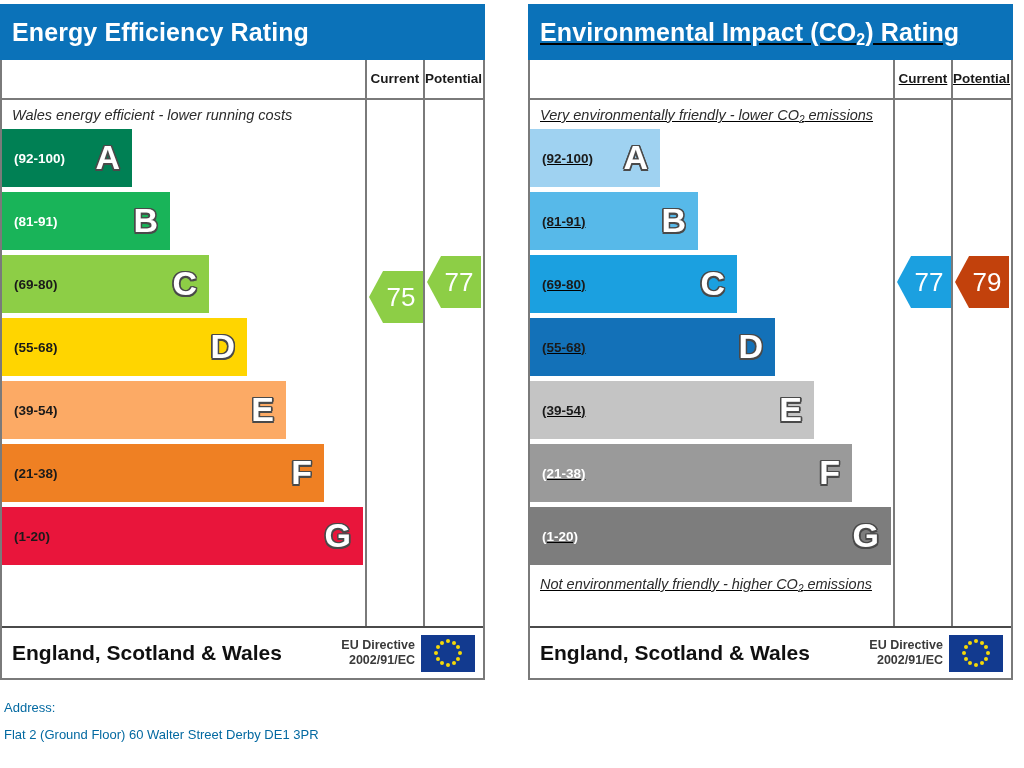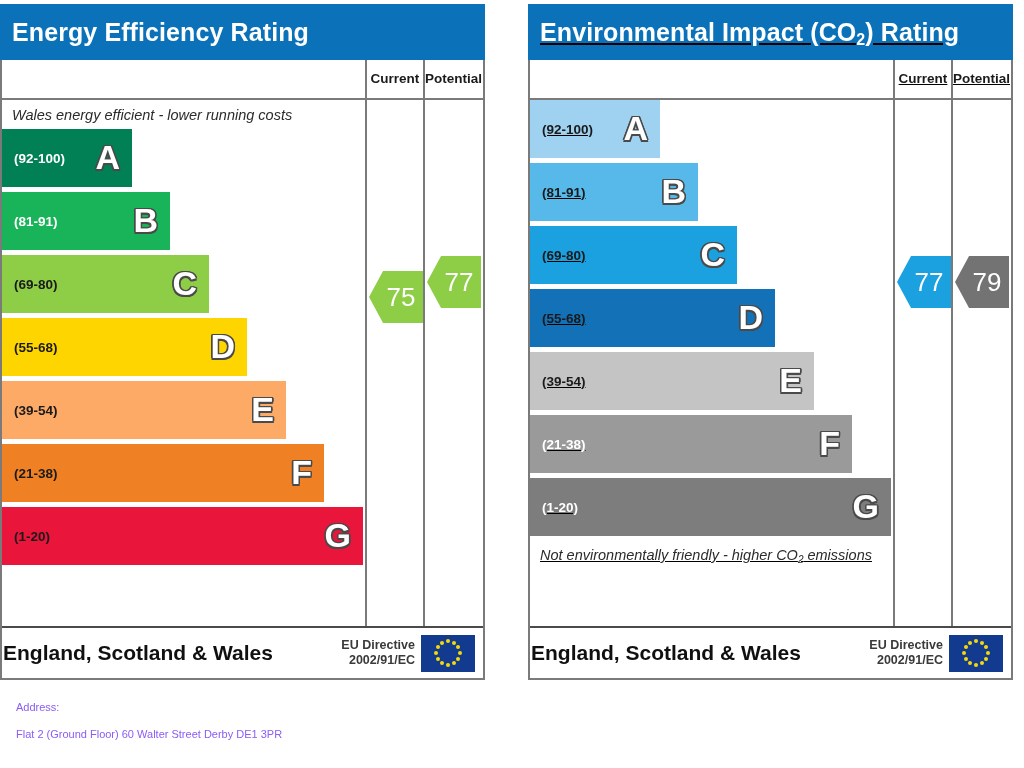--- a/index.html
+++ b/index.html
@@ -177,21 +177,21 @@
     border-top: 2px solid #4a4a4a;
     display: flex;
     align-items: center;
     box-sizing: border-box;
     background: #ffffff;
   }
   .footer-region {
     font-size: 21px;
     font-weight: bold;
     color: #101010;
-    padding-left: 1px;
+    padding-left: 10px;
     flex: 1 1 auto;
     white-space: nowrap;
   }
   .footer-directive {
     font-size: 12.5px;
     font-weight: bold;
     color: #3a3a3a;
     text-align: right;
     line-height: 15px;
     padding-right: 6px;
@@ -209,24 +209,24 @@
     position: absolute;
     width: 4px;
     height: 4px;
     background: #f5d908;
     border-radius: 50%;
   }
 
   
   .address-block {
     position: absolute;
-    left: 16px;
+    left: 4px;
     top: 694px;
-    font-size: 11px;
-    color: #8b5cf6;
+    font-size: 13px;
+    color: #0369a1;
     line-height: 27px;
   }
 </style>
 </head>
 <body>
 
 <div class="charts-row">
 
   <div class="epc-chart left">
     <div class="chart-title">Energy Efficiency Rating</div>
@@ -309,20 +309,21 @@
 
       <div class="col-head-row">
         <div class="col-head-spacer"></div>
         <div class="col-head">Current</div>
         <div class="col-head">Potential</div>
       </div>
 
       <div class="vline v1"></div>
       <div class="vline v2"></div>
 
+      <div class="caption top">Very environmentally friendly - lower CO<sub>2</sub> emissions</div>
 
       <div class="bands-area">
           <div class="band" style="width: 130px; background: rgb(159, 210, 241);">
             <span class="range" style="color: rgb(26, 26, 26);">(92-100)</span>
             <span class="letter">A</span>
           </div>
           <div class="band" style="width: 168px; background: rgb(87, 185, 233);">
             <span class="range" style="color: rgb(26, 26, 26);">(81-91)</span>
             <span class="letter">B</span>
           </div>
@@ -344,21 +345,21 @@
           </div>
           <div class="band" style="width: 361px; background: rgb(125, 125, 125);">
             <span class="range" style="color: rgb(255, 255, 255);">(1-20)</span>
             <span class="letter">G</span>
           </div>
         </div>
 
       <div class="caption bottom">Not environmentally friendly - higher CO<sub>2</sub> emissions</div>
 
       <div class="arrow current" style="background: rgb(27, 160, 224); top: 196px;">77</div>
-      <div class="arrow potential" style="background: #737373; top: 196px;">79</div>
+      <div class="arrow potential" style="background: #c2410c; top: 196px;">79</div>
 
       <div class="chart-footer">
         <div class="footer-region">England, Scotland &amp; Wales</div>
         <div class="footer-directive">
           <div>EU Directive</div>
           <div>2002/91/EC</div>
         </div>
         <div class="eu-flag">
             <span class="star" style="left: 25px; top: 4.5px;"></span>
             <span class="star" style="left: 31px; top: 6.1077px;"></span>

